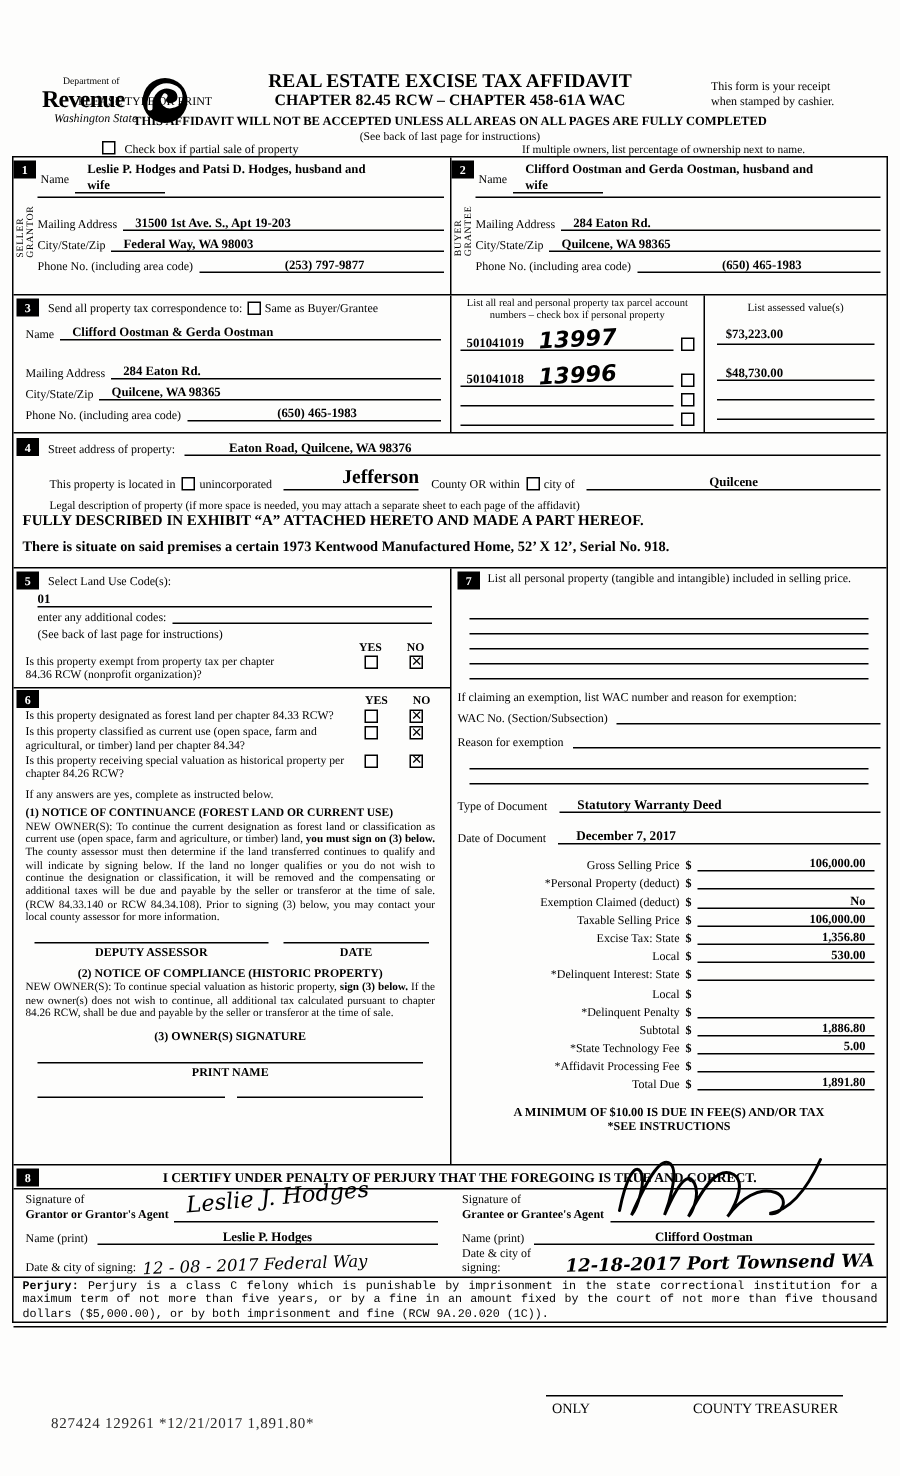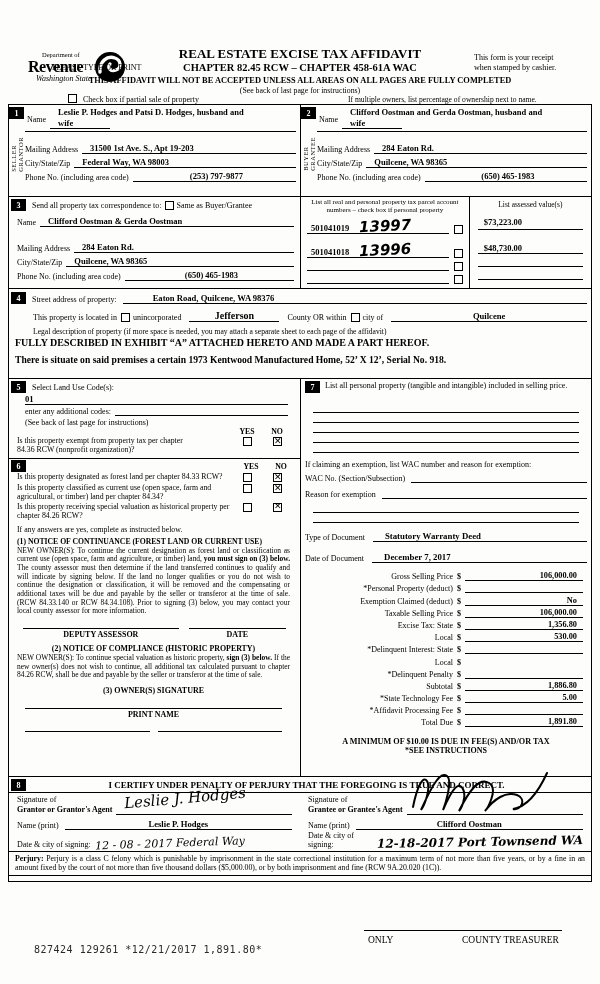--- a/index.html
+++ b/index.html
@@ -217,21 +217,21 @@
     <div class="sec" style="height:90px; padding:3px 4px 0 2px;">
       <div class="r">
         <span class="tab">4</span>
         <span style="margin:0 6px 0 6px;">Street address of property:</span>
         <span class="fill ul b" style="font-size:8.6px; padding-left:30px;">Eaton Road, Quilcene, WA  98376</span>
       </div>
       <div class="r" style="margin:6px 0 0 22px;">
         <span>This property is located in</span>
         <span class="cb" style="margin:0 3px 0 4px;"></span>
         <span>unincorporated</span>
-        <span class="ul b" style="width:90px; text-align:center; font-size:10px; margin:0 8px;">Jefferson</span>
+        <span class="ul b" style="width:90px; text-align:right; font-size:13px; margin:0 8px;">Jefferson</span>
         <span>County OR  within</span>
         <span class="cb" style="margin:0 3px 0 4px;"></span>
         <span>city of</span>
         <span class="ul b fill" style="text-align:center; font-size:8.6px; margin-left:8px;">Quilcene</span>
       </div>
       <div style="margin:5px 0 0 22px; font-size:7.6px;">Legal description of property (if more space is needed, you may attach a separate sheet to each page of the affidavit)</div>
       <div class="b" style="margin:1px 0 0 4px; font-size:10px;">FULLY DESCRIBED IN EXHIBIT “A” ATTACHED HERETO AND MADE A PART HEREOF.</div>
       <div class="b" style="margin:6px 0 0 4px; font-size:9.6px;">There is situate on said premises a certain 1973 Kentwood Manufactured Home, 52’ X 12’, Serial No. 918.</div>
     </div>
 
@@ -456,24 +456,24 @@
           <div class="r" style="margin-top:4px;">
             <span>Name (print)</span>
             <span class="fill ul b" style="margin-left:6px; text-align:center; font-size:8.6px;">Clifford Oostman</span>
           </div>
           <div class="r" style="margin-top:3px; height:16px;">
             <span style="align-self:flex-end;">Date &amp; city of signing:</span>
             <span class="fill hand b" style="margin-left:4px; font-size:12px; transform:rotate(-1deg); white-space:nowrap;">12-18-2017  Port Townsend WA</span>
           </div>
         </div>
       </div>
-      <div style="border-top:1px solid #000; border-bottom:1px solid #000; padding:2px 6px; font-size:7.8px; line-height:1.2; text-align:justify;">
+      <div style="border-top:1px solid #000; border-bottom:1px solid #000; padding:2px 6px; font-size:7.8px; line-height:1.2; text-align:justify;font-family:Liberation Mono, monospace;">
         <span class="b">Perjury:</span><span>  Perjury is a class C felony which is punishable by imprisonment in the state correctional institution for a maximum term of not more than five years, or by a fine in an amount fixed by the court of not more than five thousand dollars ($5,000.00), or by both imprisonment and fine (RCW 9A.20.020 (1C)).</span>
       </div>
     </div>
   </div>
 
-  <div class="abs mono" style="left:34px; top:944px; font-size:10px; color:#2a2a2a; letter-spacing:0.5px;">827424 129261 *12/21/2017 1,891.80*</div>
+  <div class="abs mono" style="left:34px; top:944px; font-size:10px; color:#2a2a2a; letter-spacing:0.5px;font-family:Liberation Serif, serif;">827424 129261 *12/21/2017 1,891.80*</div>
   <div class="abs" style="left:364px; top:930px; width:198px; border-top:1.5px solid #000;"></div>
   <div class="abs" style="left:368px; top:935px; font-size:9.5px;">ONLY</div>
   <div class="abs" style="left:462px; top:935px; font-size:9.5px;">COUNTY TREASURER</div>
 
 </div>
 
 </body></html>

